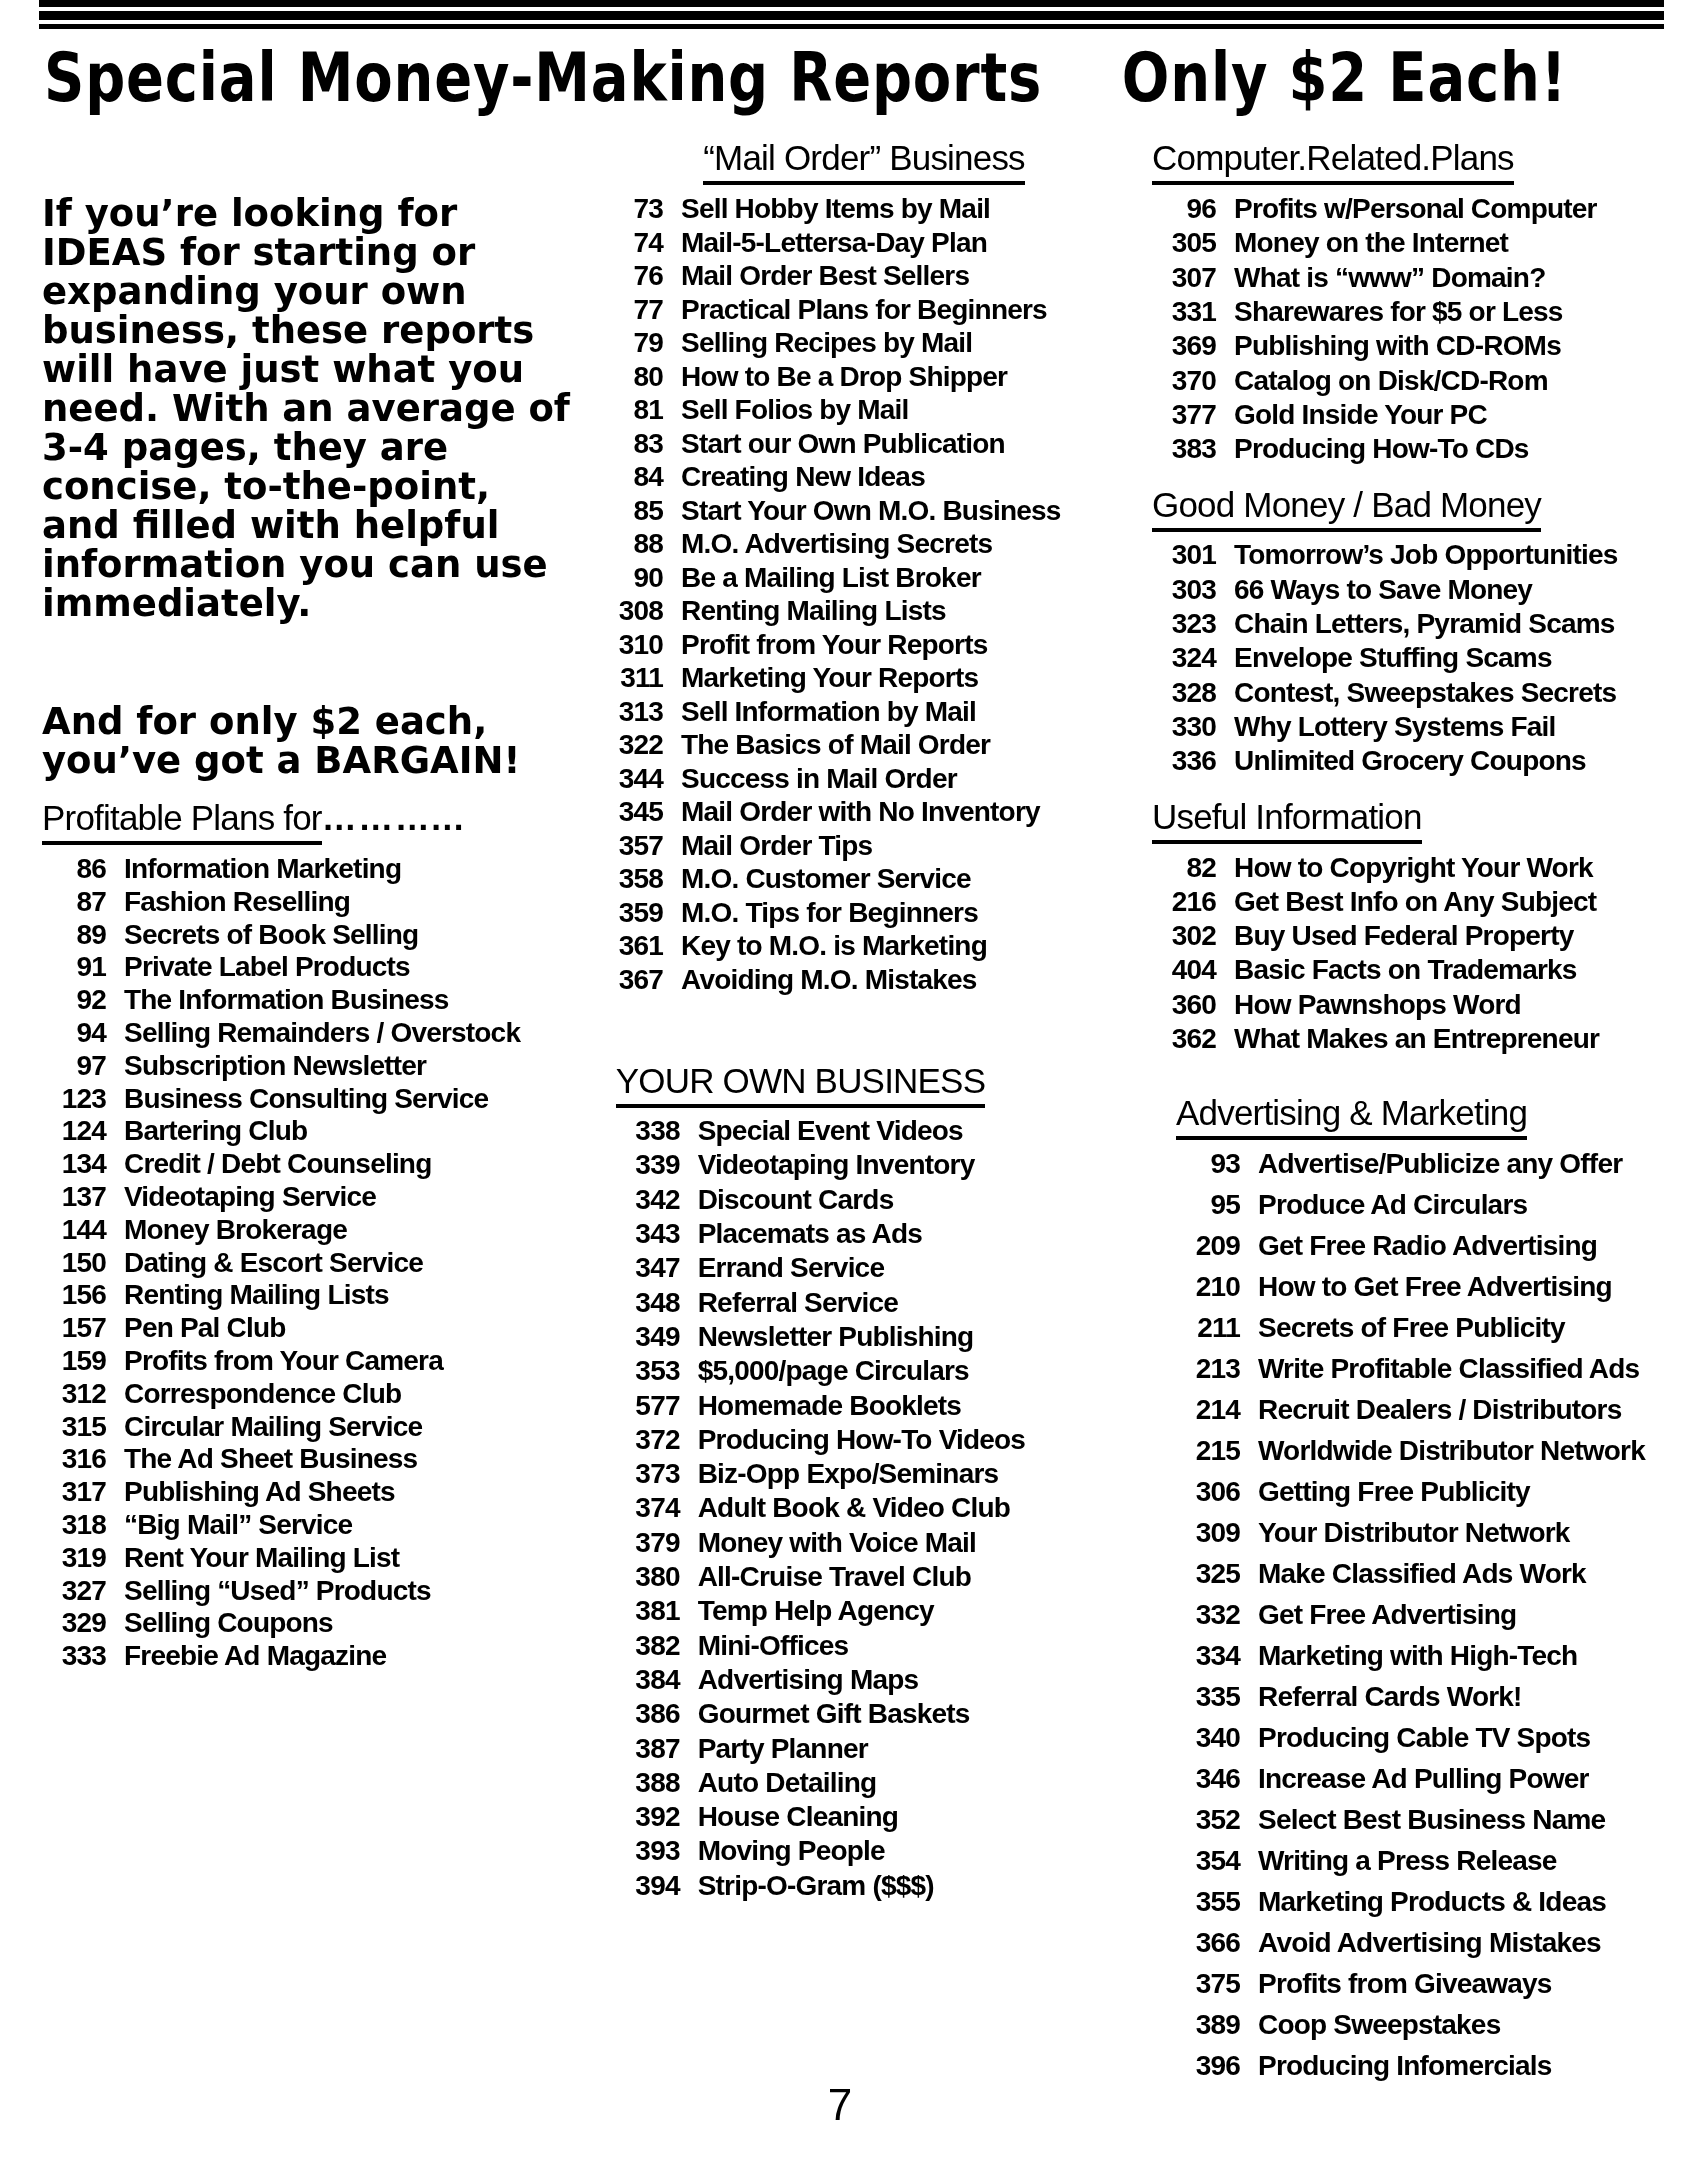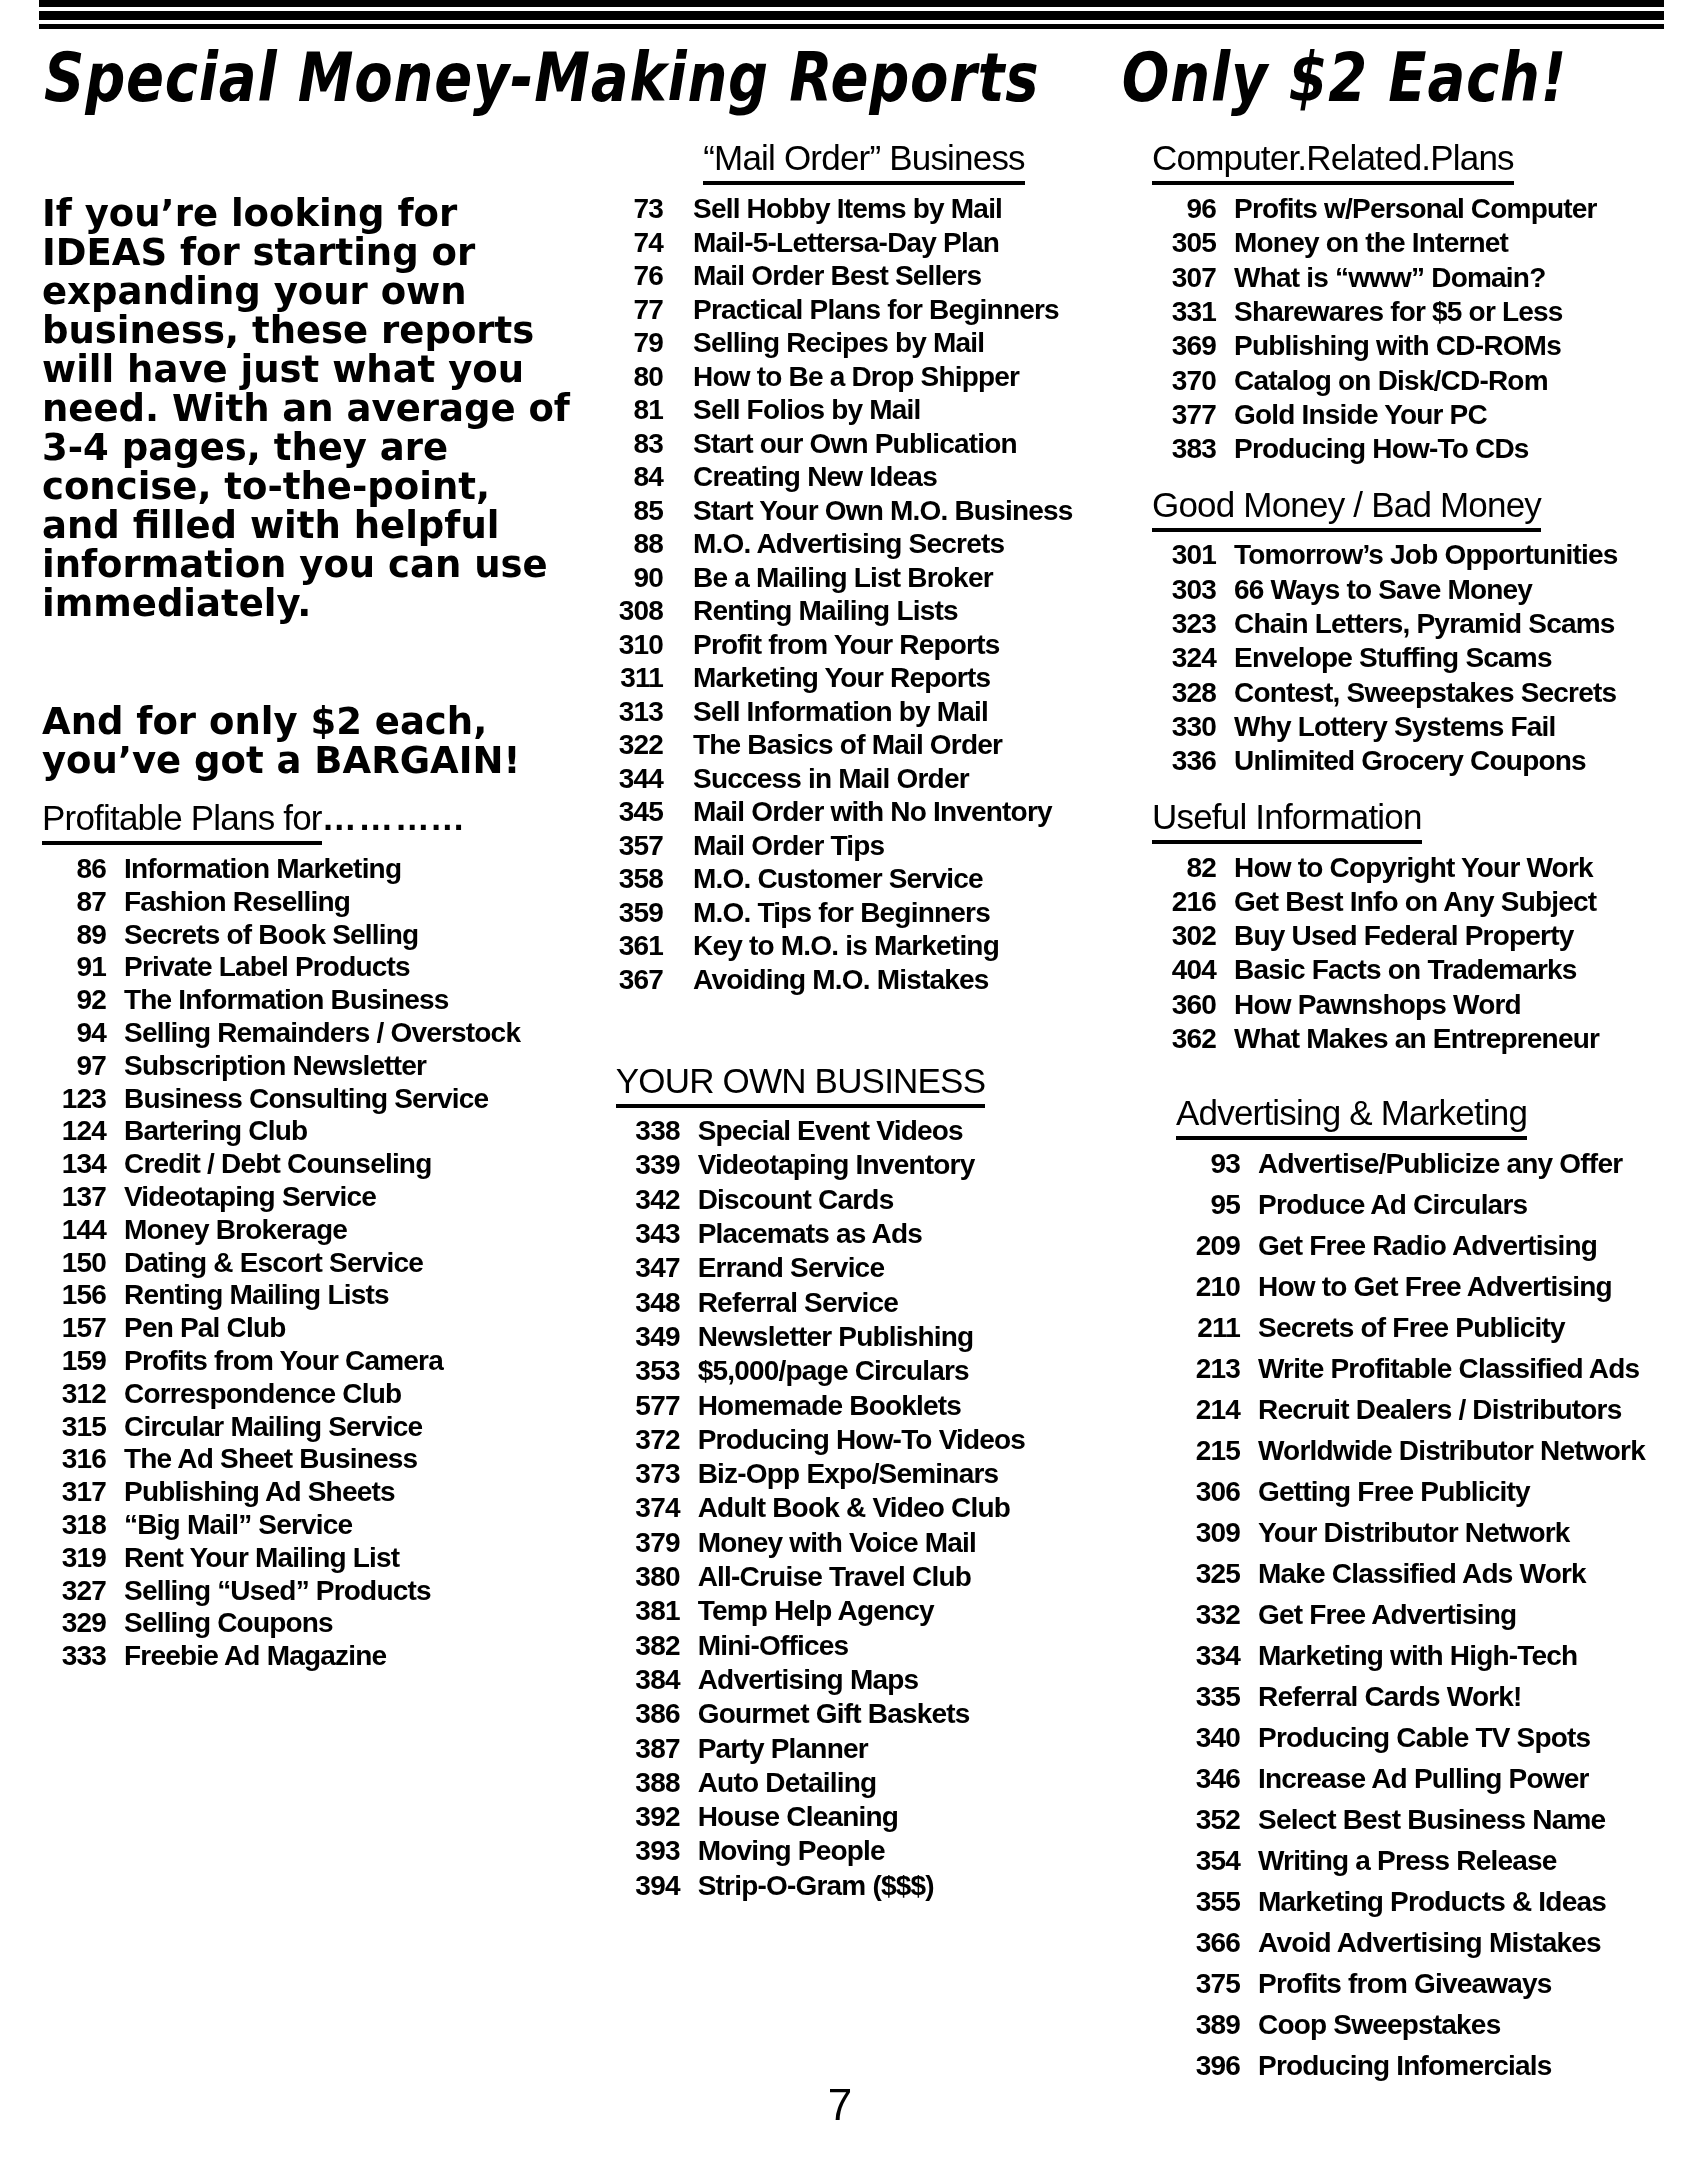--- a/index.html
+++ b/index.html
@@ -11,21 +11,21 @@
   }
   
   .top-bars { padding: 0 39px; }
   .bar1 { height: 6.8px;  background:#000; margin-bottom: 3.8px; }
   .bar2 { height: 9.8px; background:#000; margin-bottom: 3.8px; }
   .bar3 { height: 5.3px;  background:#000; }
 
   
   .header-row {
     display: flex; justify-content: space-between; align-items: flex-end;
-    padding: 23px 136px 0 44px; white-space: nowrap; font-style: italic;
+    padding: 23px 136px 0 44px; white-space: nowrap;
   }
   .big-title {
     font-family: "DejaVu Sans", sans-serif;
     font-weight: bold; font-size: 56px; letter-spacing: 0.8px;
     transform: scaleY(1.22); transform-origin: left bottom;
   }
 
   .columns {
     display: grid;
     grid-template-columns: 534px 530px 530px;
@@ -53,21 +53,21 @@
   .dots { font-weight: bold; font-size: 35px; letter-spacing: 1.5px; }
 
   
   .list { margin-top: 7.6px; }
   .item { display: flex; align-items: baseline; font-weight: bold;
           font-size: 28px; letter-spacing: -0.8px; white-space: nowrap; }
   .num  { flex: none; width: 64px; text-align: right; }
   .label{ margin-left: 18px; }
 
   .lh43 .item { margin-bottom: 0.8px; }
-  .lh44 .item { margin-bottom: 1.5px; gap: 12px; }
+  .lh44 .item { margin-bottom: 1.5px; }
   .lh45 .item { margin-bottom: 2.3px; }
   .lh54 .item { margin-bottom: 9px; }
 
   .sec-profitable { margin-top: 18px; }
   .sec-yob { margin-top: 65px; padding-left: 16.7px; }
   .sec-gap { margin-top: 19.7px; }
   .sec-adv { margin-top: 38px; padding-left: 24px; }
 
   .page-number {
     position: absolute; left: 0; right: 23px; top: 2080px;

